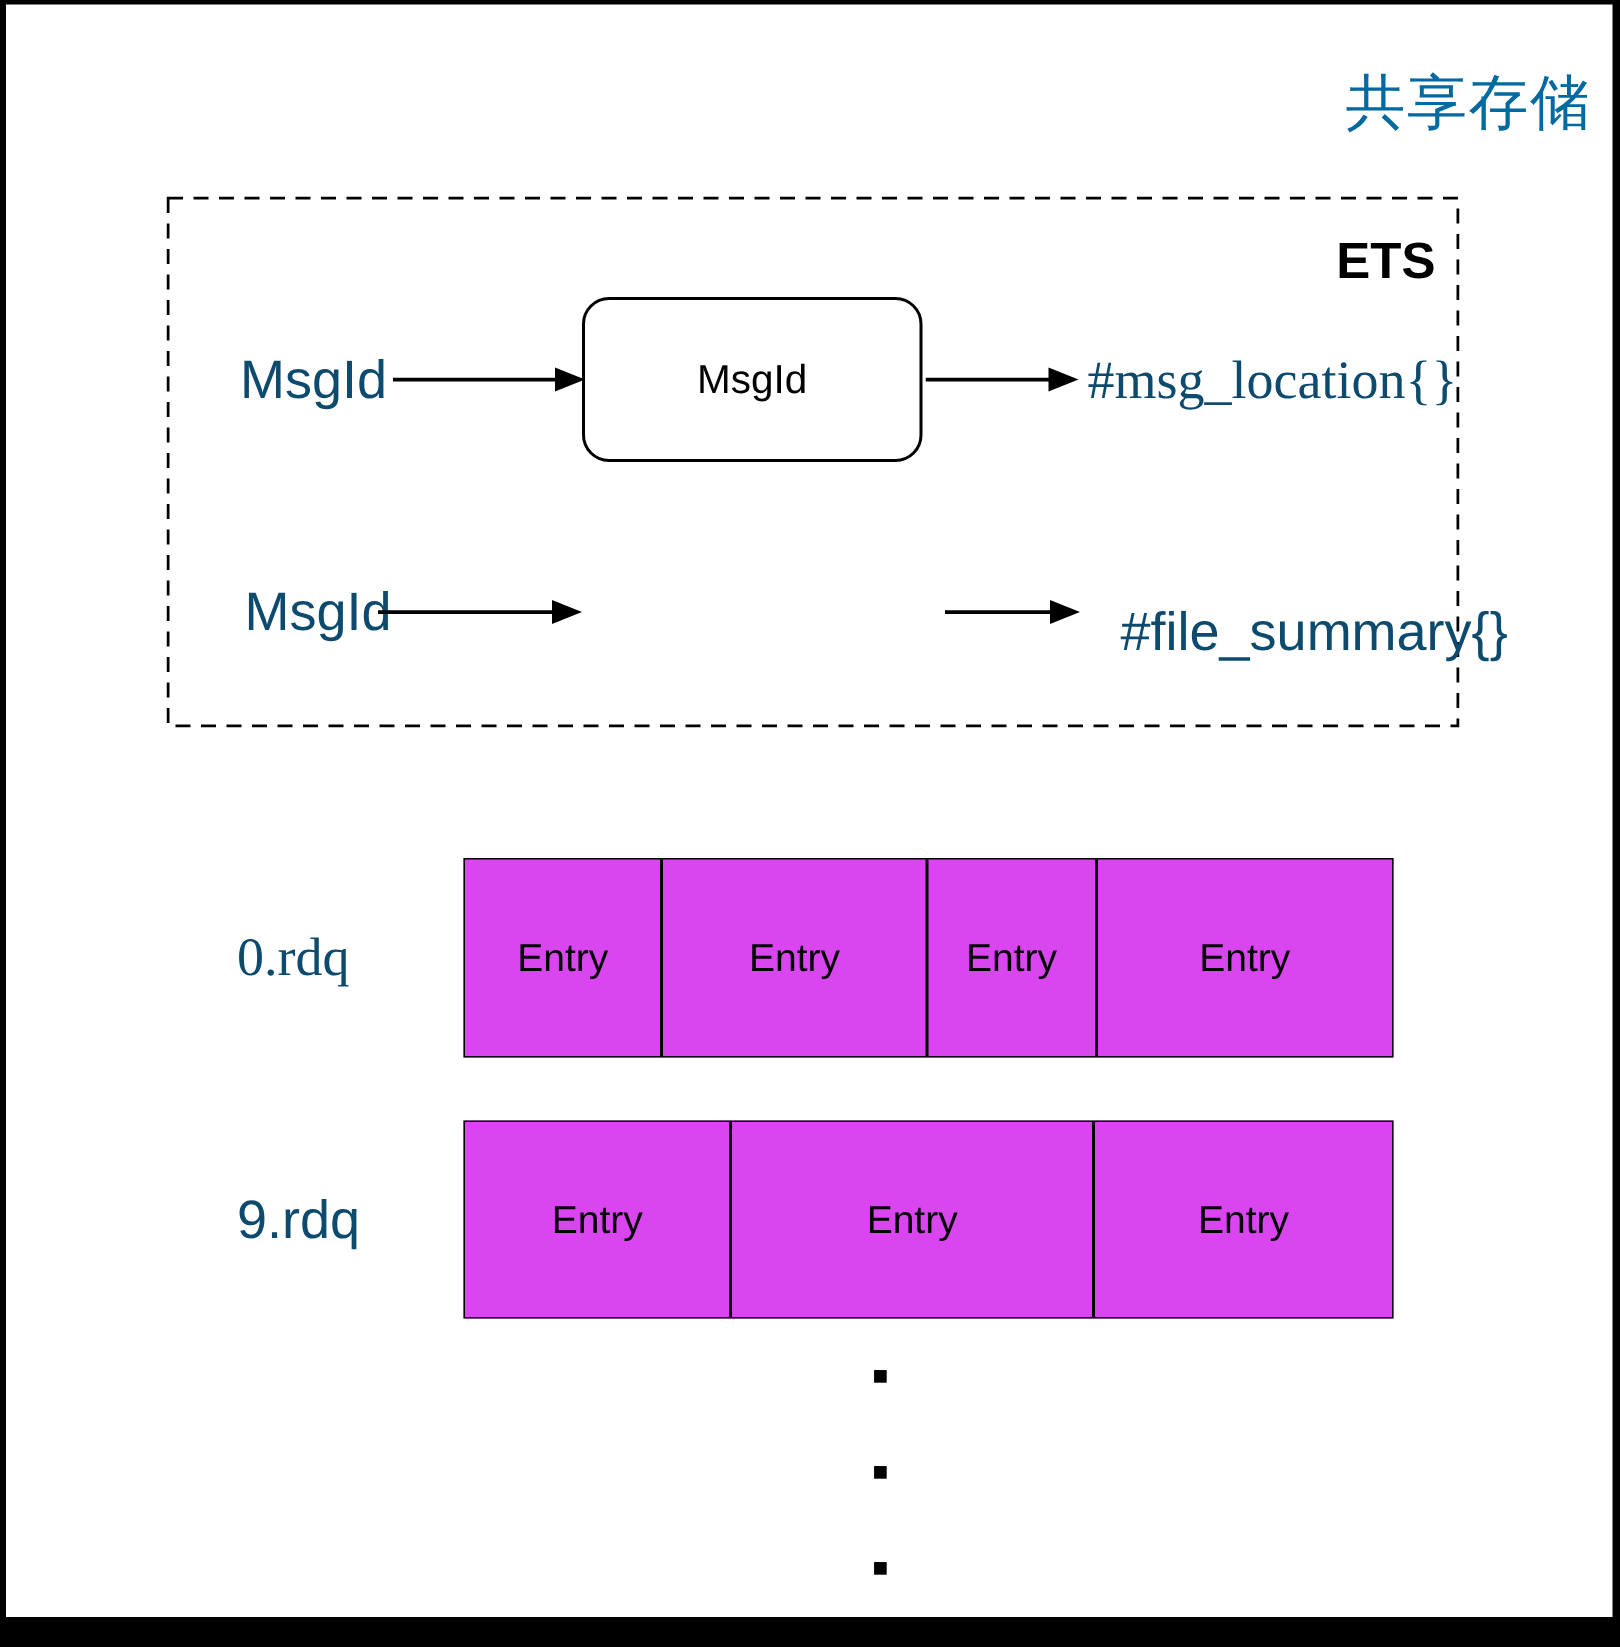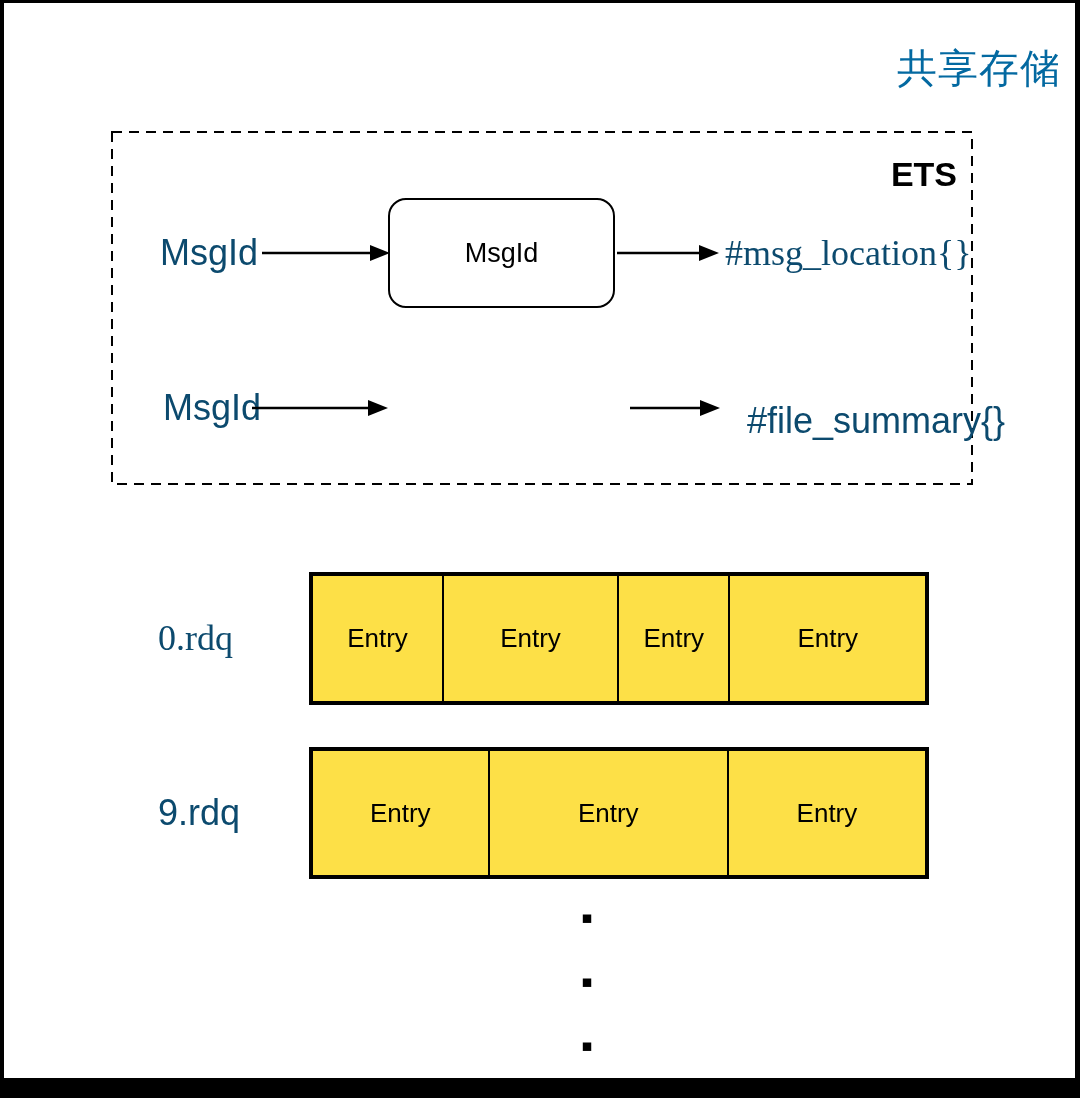--- a/index.html
+++ b/index.html
@@ -56,22 +56,22 @@
     display: flex;
     align-items: center;
     justify-content: center;
     font-size: 27px;
     color: #000;
   }
   .arrow { position: absolute; }
   
   .queue-table {
     position: absolute;
-    border: 4px solid #000000;
-    background: #fde047;
+    border: 1px solid #000000;
+    background: #d946ef;
     display: flex;
   }
   .queue-cell {
     border-right: 2px solid #000;
     display: flex;
     align-items: center;
     justify-content: center;
     font-size: 26px;
     color: #000;
   }

